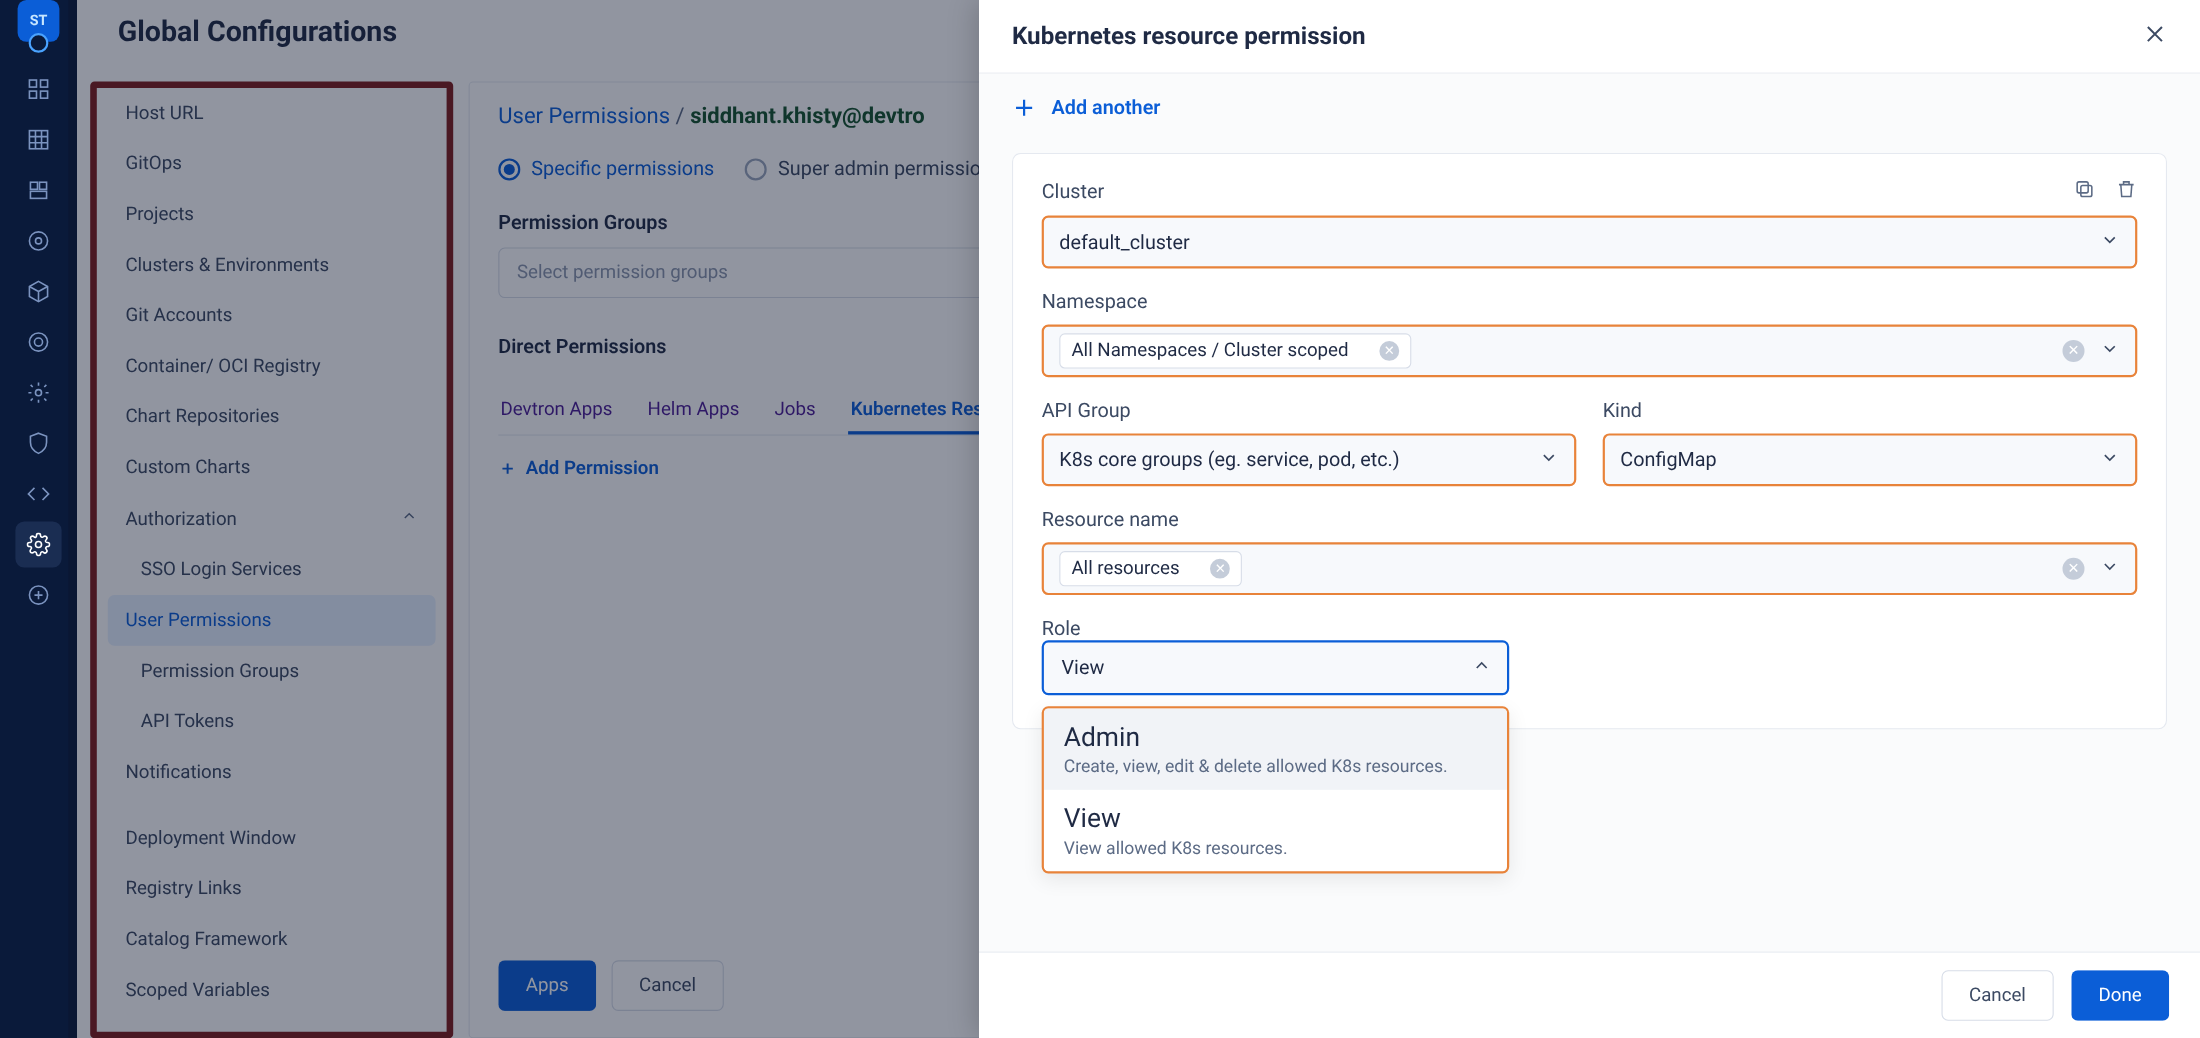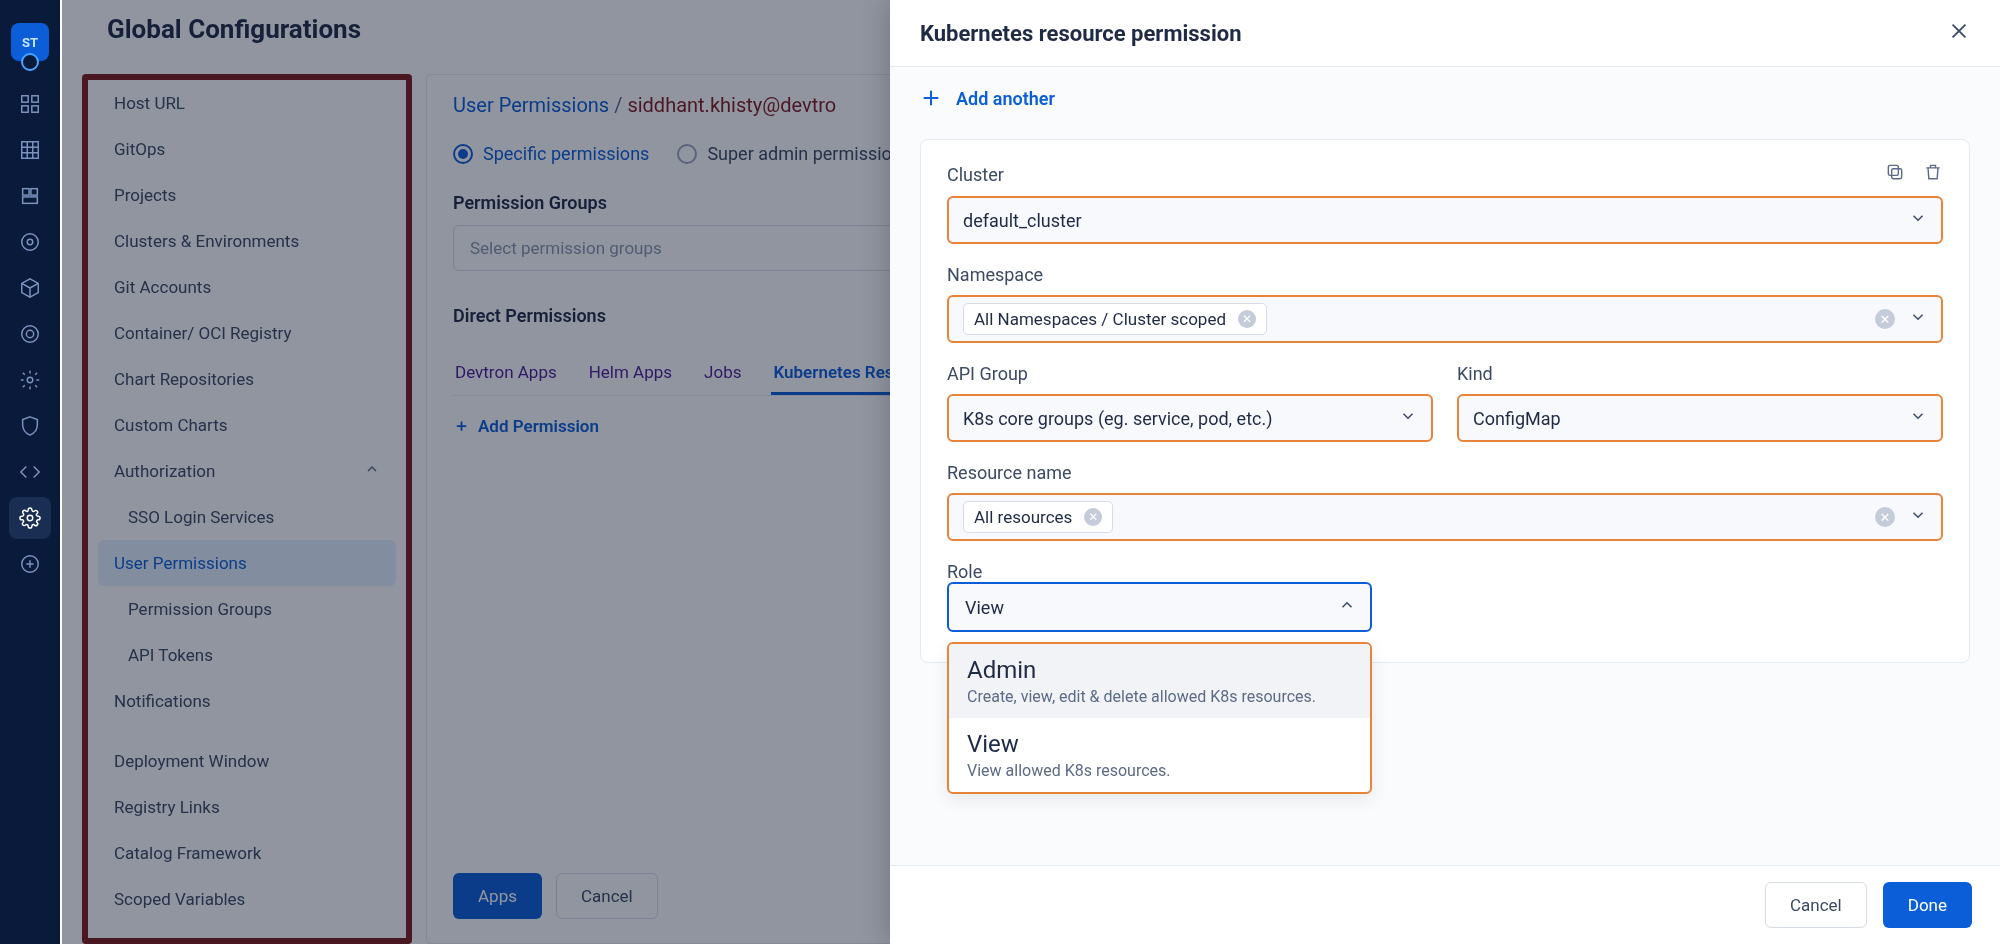--- a/index.html
+++ b/index.html
@@ -1,38 +1,38 @@
 <!DOCTYPE html>
 <html><head>
 <meta charset="utf-8">
 <style>
   * { box-sizing: border-box; margin: 0; padding: 0; font-family: -apple-system, BlinkMacSystemFont, "Segoe UI", Roboto, sans-serif; }
   body { width: 2000px; height: 944px; overflow: hidden; position: relative; background: #fff; }
 
   
-  .rail { position: absolute; left: 0; top: 0; width: 60px; height: 100%; background: #0a1a3a; display: flex; flex-direction: column; align-items: center; padding-top: 23px; gap: 4px; }
+  .rail { position: absolute; left: 0; top: 0; width: 70px; height: 100%; background: #0a1a3a; display: flex; flex-direction: column; align-items: center; padding-top: 0; gap: 4px; }
   .rail .logo { width: 38px; height: 38px; border-radius: 8px; background: #0b5ed7; display:flex; align-items:center; justify-content:center; font-size: 13px; font-weight:700; color:#c7e6ff; margin-bottom: 18px; position:relative; }
   .rail .logo::after { content:""; position:absolute; bottom:-10px; width:14px; height:14px; border-radius:50%; background:#0a1a3a; border:2px solid #4aa3ff; }
   .rail .ritem { width: 42px; height: 42px; display:flex; align-items:center; justify-content:center; color:#7b93bf; border-radius:8px; }
   .rail .ritem.active { background:#1a2d52; color:#fff; }
   .rail svg { width:22px; height:22px; stroke:currentColor; fill:none; stroke-width:1.6; }
 
   
   .bg { position:absolute; left:62px; top:0; right:0; bottom:0; }
   .bg-title { position:absolute; left:45px; top:14px; font-size:26px; font-weight:600# ; font-weight:700; color:#1f2a44; }
   .sidenav { position:absolute; left:20px; top:74px; width:330px; height: calc(100% - 74px); border:6px solid #7f1d1d; border-radius:4px; background:#fff; overflow:auto; }
   .sidenav .item { padding:13px 26px; font-size:17px; color:#3c4a63; cursor:pointer; }
   .sidenav .item.sub { padding-left:40px; color:#3c4a63; }
   .sidenav .item.sel { background:#e6f0ff; color:#0b5ed7; border-radius:6px; margin:0 10px; padding-left:16px; }
   .sidenav .item.exp { display:flex; justify-content:space-between; align-items:center; }
 
   .main { position:absolute; left:364px; top:74px; right:0; bottom:0; border:1px solid #e5e9f0; border-radius:4px; background:#fff; padding:18px 26px; }
   .crumb { font-size:20px; color:#0b5ed7; }
   .crumb .sep { color:#5c6b85; }
-  .crumb .cur { color:#7f1d1d; font-weight:400; }
+  .crumb .cur { color:#14532d; font-weight:700; }
   .radios { margin-top:26px; display:flex; gap:28px; align-items:center; }
   .radio { display:flex; align-items:center; gap:10px; font-size:18px; color:#3c4a63; }
   .radio .dot { width:20px; height:20px; border:2px solid #9aa6bc; border-radius:50%; display:inline-flex; align-items:center; justify-content:center; }
   .radio.sel { color:#0b5ed7; }
   .radio.sel .dot { border-color:#0b5ed7; }
   .radio.sel .dot::after { content:""; width:10px; height:10px; background:#0b5ed7; border-radius:50%; }
   .seclabel { margin-top:28px; font-size:18px; font-weight:600; color:#1f2a44; }
   .select-like { margin-top:12px; width:100%; border:1px solid #d7dde8; border-radius:6px; padding:12px 16px; color:#8a96ad; font-size:17px; }
   .tabs { margin-top:26px; display:flex; gap:28px; border-bottom:1px solid #e5e9f0; font-size:17px; }
   .tab { padding:10px 2px; color:#4c1d95; }
@@ -57,21 +57,21 @@
   .card { background:#fff; border:1px solid #e5e9f0; border-radius:8px; padding:22px 26px 30px; }
   .cardhead { display:flex; align-items:center; justify-content:space-between; }
   .cardhead .acts { display:flex; gap:18px; color:#5c6b85; }
   .cardhead .acts svg { width:20px; height:20px; stroke:currentColor; fill:none; stroke-width:1.7; }
   .flabel { font-size:18px; color:#3c4a63; margin-top:0px; }
   .fld { margin-top:10px; margin-bottom:20px; border:2px solid #e8833a; border-radius:6px; background:#f7f9fc; min-height:48px; display:flex; align-items:center; padding:0 14px; position:relative; }
   .fld .text { font-size:18px; color:#1f2a44; }
   .fld .chev { position:absolute; right:14px; color:#3c4a63; }
   .fld .chev svg { width:18px; height:18px; stroke:currentColor; stroke-width:2; fill:none; }
   .fld .clearall { position:absolute; right:46px; width:20px; height:20px; border-radius:50%; background:#c4ccd9; color:#fff; display:flex; align-items:center; justify-content:center; font-size:13px; }
-  .chip { background:#fff; border:1px solid #d7dde8; border-radius:5px; padding:5px 10px; display:inline-flex; align-items:center; gap:12px; font-size:17px; color:#1f2a44; }
+  .chip { background:#fff; border:1px solid #d7dde8; border-radius:5px; padding:5px 10px; display:inline-flex; align-items:center; gap:28px; font-size:17px; color:#1f2a44; }
   .chip .x { width:18px; height:18px; border-radius:50%; background:#c4ccd9; color:#fff; display:flex; align-items:center; justify-content:center; font-size:12px; }
   .row2 { display:flex; gap:24px; }
   .row2 > div { flex:1; }
 
   .role-wrap { width:425px; position:relative; }
   .role-sel { border:2px solid #0b5ed7; border-radius:6px; background:#f7f9fc; height:50px; display:flex; align-items:center; padding:0 16px; font-size:18px; color:#1f2a44; position:relative; }
   .role-sel .chev { position:absolute; right:14px; }
   .role-menu { position:absolute; left:0; top:60px; width:100%; background:#fff; border:2px solid #e8833a; border-radius:6px; overflow:hidden; box-shadow:0 6px 18px rgba(0,0,0,0.08); }
   .ropt { padding:12px 18px; }
   .ropt.hover { background:#f1f3f7; }

